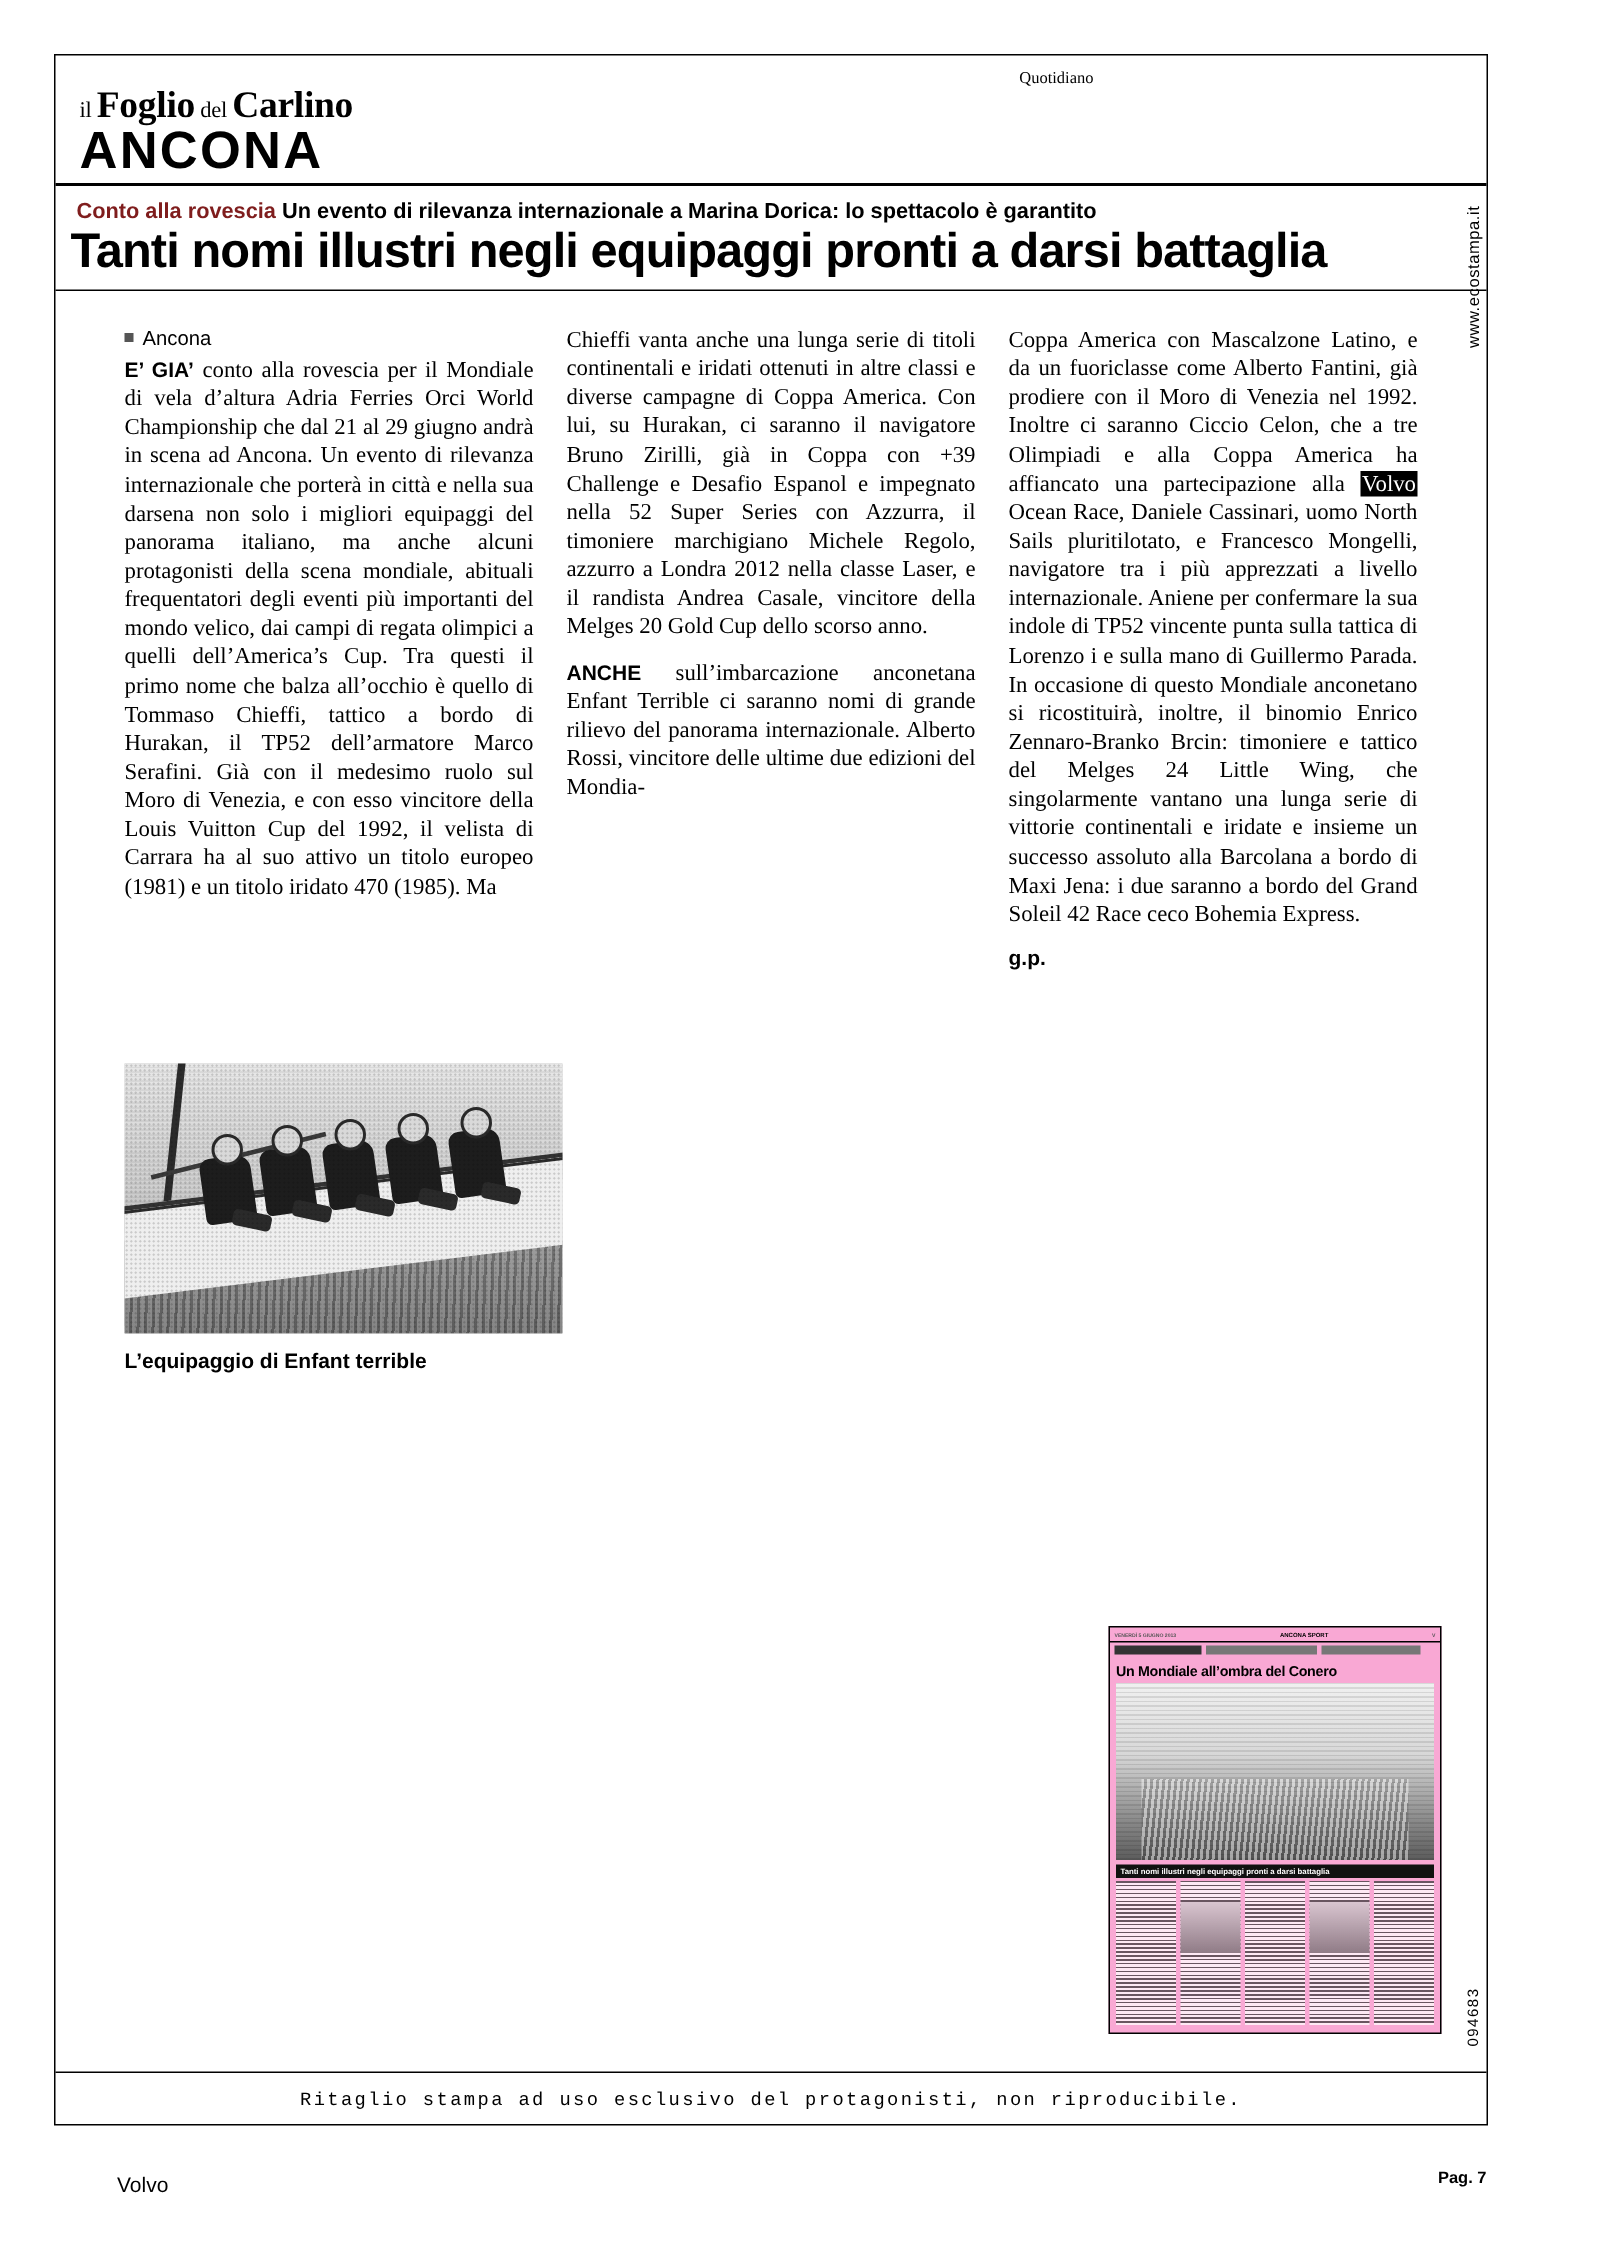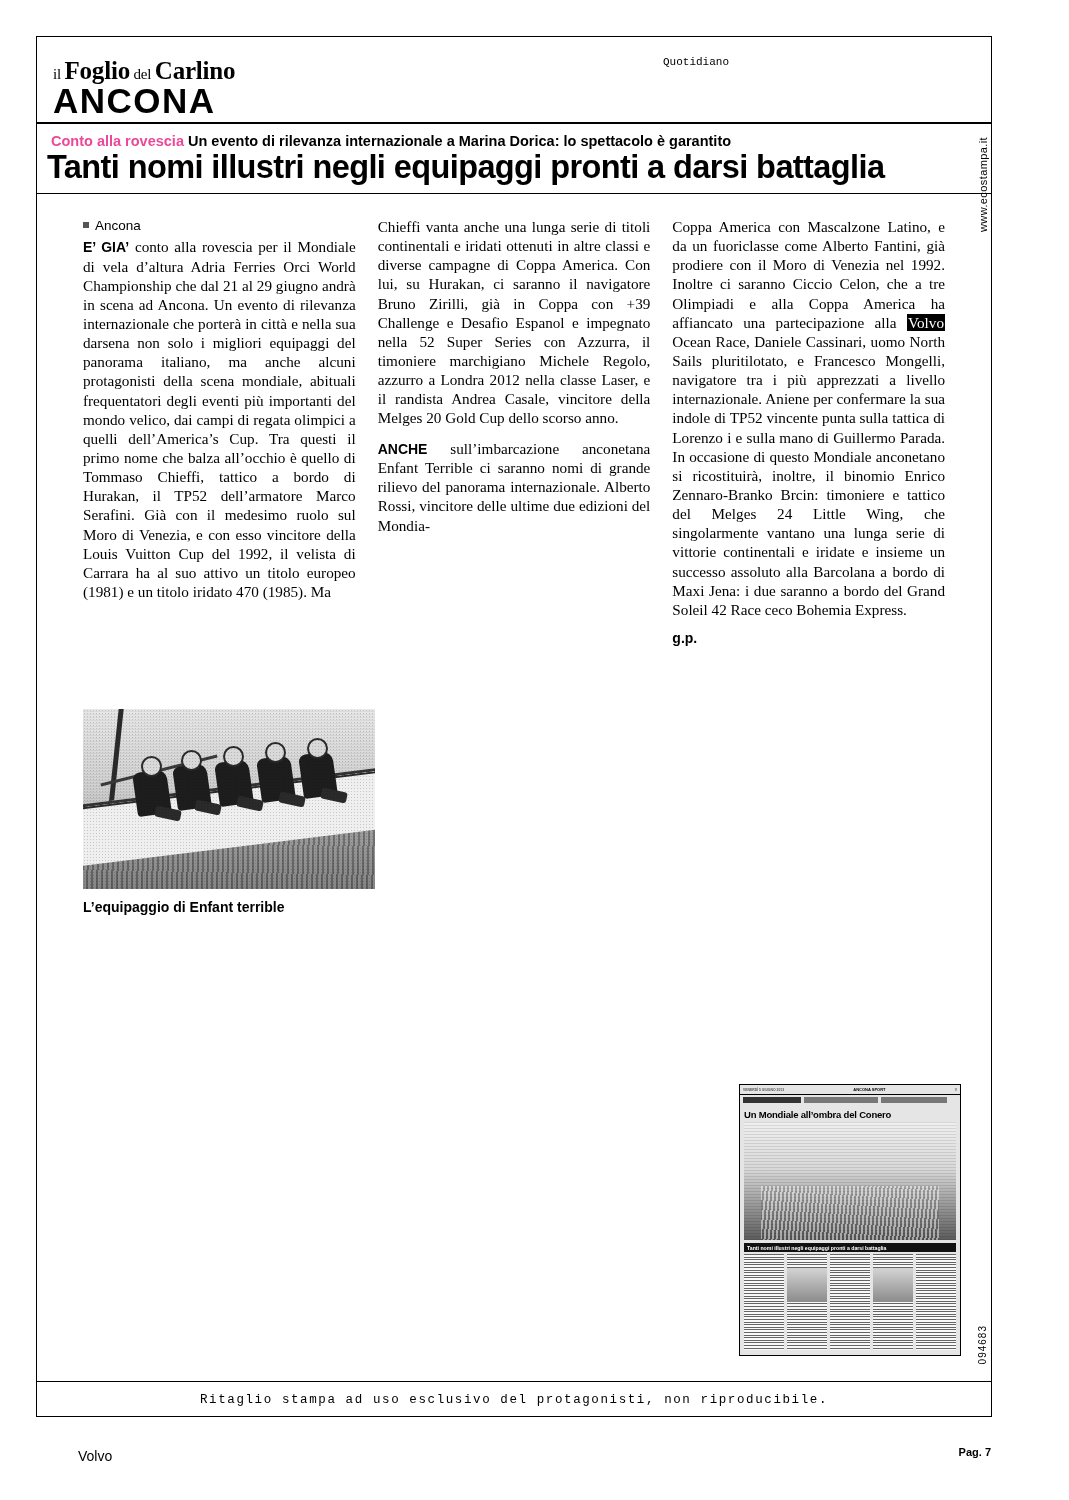--- a/index.html
+++ b/index.html
@@ -62,22 +62,22 @@
     top: 44px;
     font-family: "Liberation Sans", sans-serif;
     font-weight: bold;
     font-size: 35px;
     letter-spacing: 1.5px;
   }
 
   .quotidiano {
     position: absolute;
     right: 262px;
-    top: 19px;
-    font-family: Liberation Mono, monospace;
+    top: 9px;
+    font-family: Liberation Serif, serif;
     font-size: 11px;
     margin-left: 23px;
   }
 
   .meta-box {
     position: absolute;
     right: 14px;
     top: 10px;
     width: 245px;
     height: 78px;
@@ -124,21 +124,21 @@
   .kicker {
     position: absolute;
     left: 14px;
     top: 96px;
     width: 920px;
     font-family: "Liberation Sans", sans-serif;
     font-size: 14.5px;
     font-weight: bold;
     white-space: nowrap;
   }
-  .kicker .grey { color: #ec4899; }
+  .kicker .grey { color: #7f1d1d; }
   .kicker .blk  { color: #000; }
 
   .headline {
     position: absolute;
     left: 10px;
     top: 114px;
     width: 938px;
     font-family: "Liberation Sans", sans-serif;
     font-weight: bold;
     font-size: 32.5px;
@@ -350,21 +350,21 @@
   }
 
   
   .thumb {
     position: absolute;
     right: 30px;
     bottom: 60px;
     width: 222px;
     height: 272px;
     border: 1px solid #000;
-    background: #e5e5e5;
+    background: #f9a8d4;
     box-sizing: border-box;
     overflow: hidden;
     font-family: "Liberation Sans", sans-serif;
   }
   .thumb .t-top {
     height: 9px;
     border-bottom: 1px solid #000;
     display: flex;
     align-items: center;
     justify-content: space-between;

